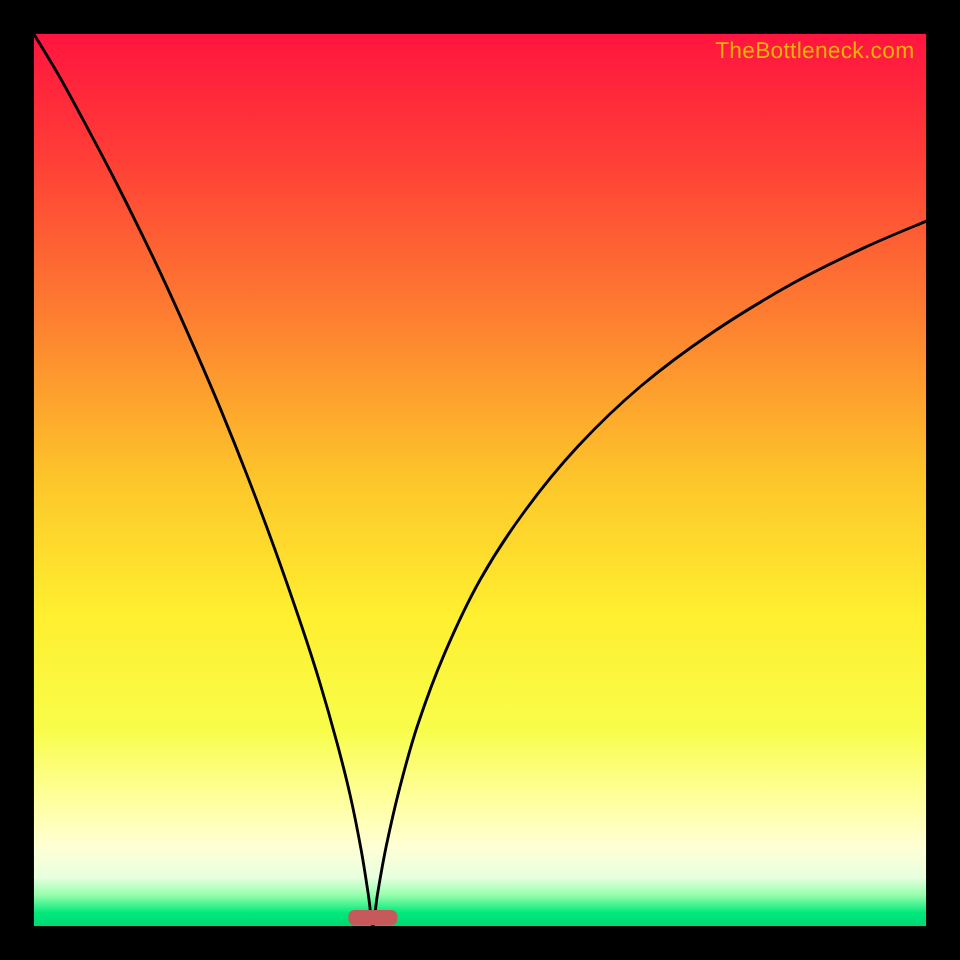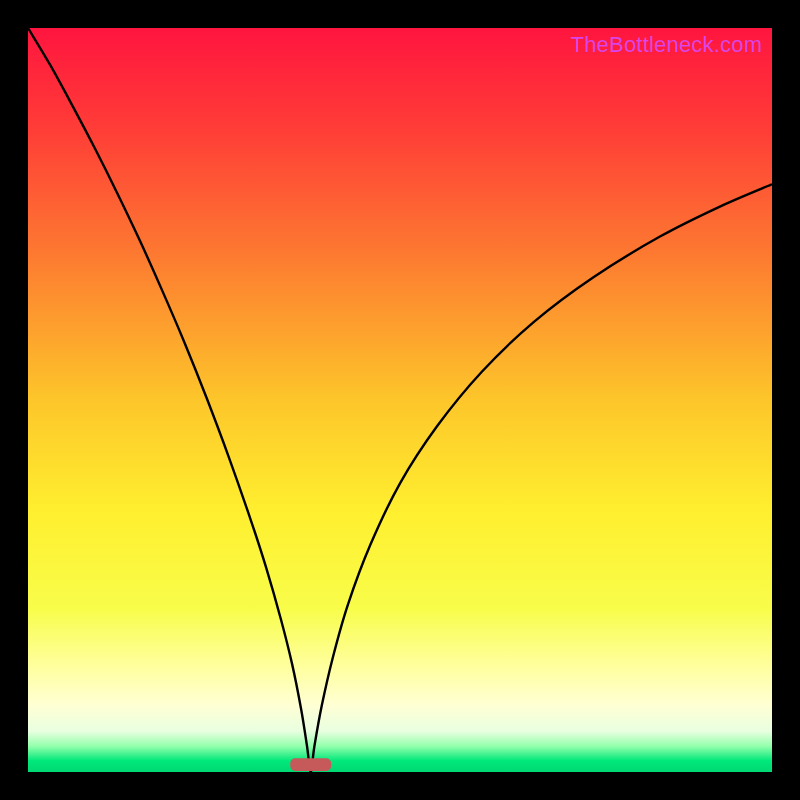--- a/index.html
+++ b/index.html
@@ -16,22 +16,22 @@
     left: 28px;
     top: 28px;
     width: 744px;
     height: 744px;
     overflow: hidden;
   }
   .watermark {
     position: absolute;
     top: 4px;
     right: 10px;
-    color: #d946ef;
-    font-size: 22px;
+    color: #eab308;
+    font-size: 19px;
     font-weight: 500;
     letter-spacing: 0.2px;
     z-index: 10;
   }
   svg {
     display: block;
   }
 </style>
 </head>
 <body>

